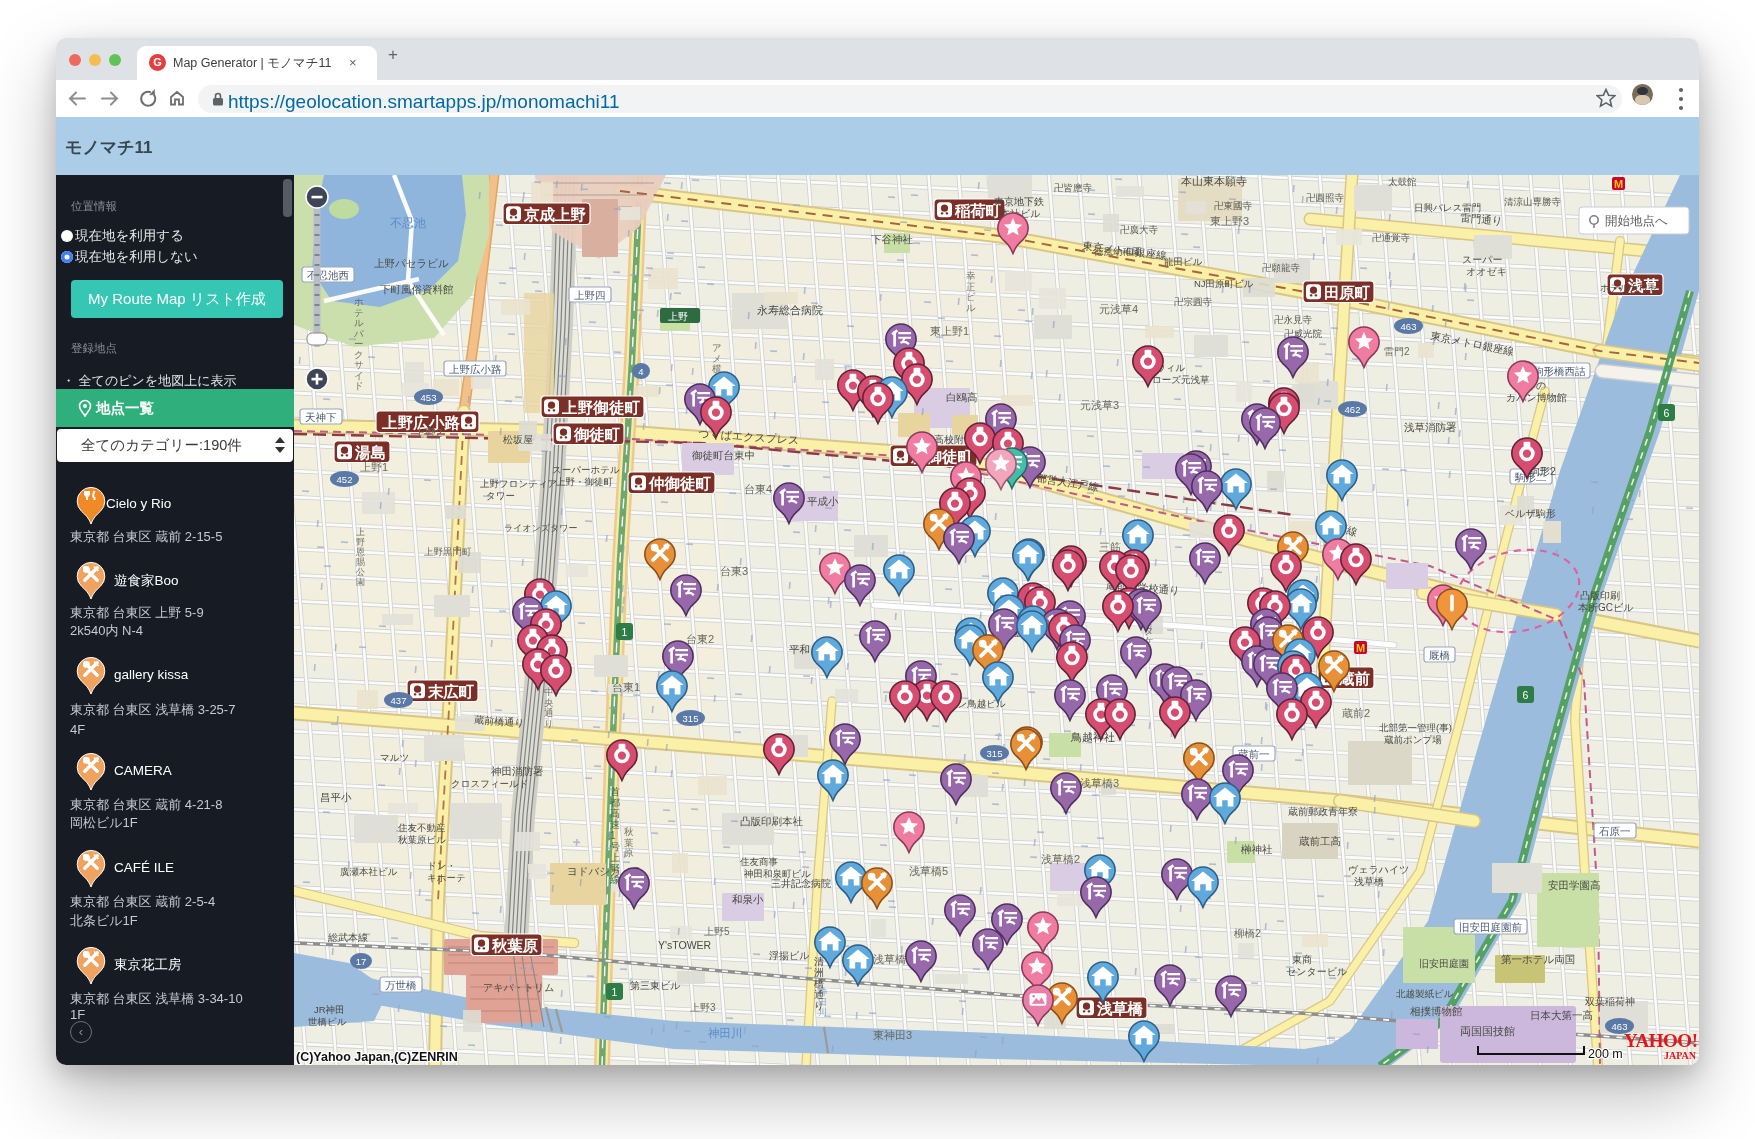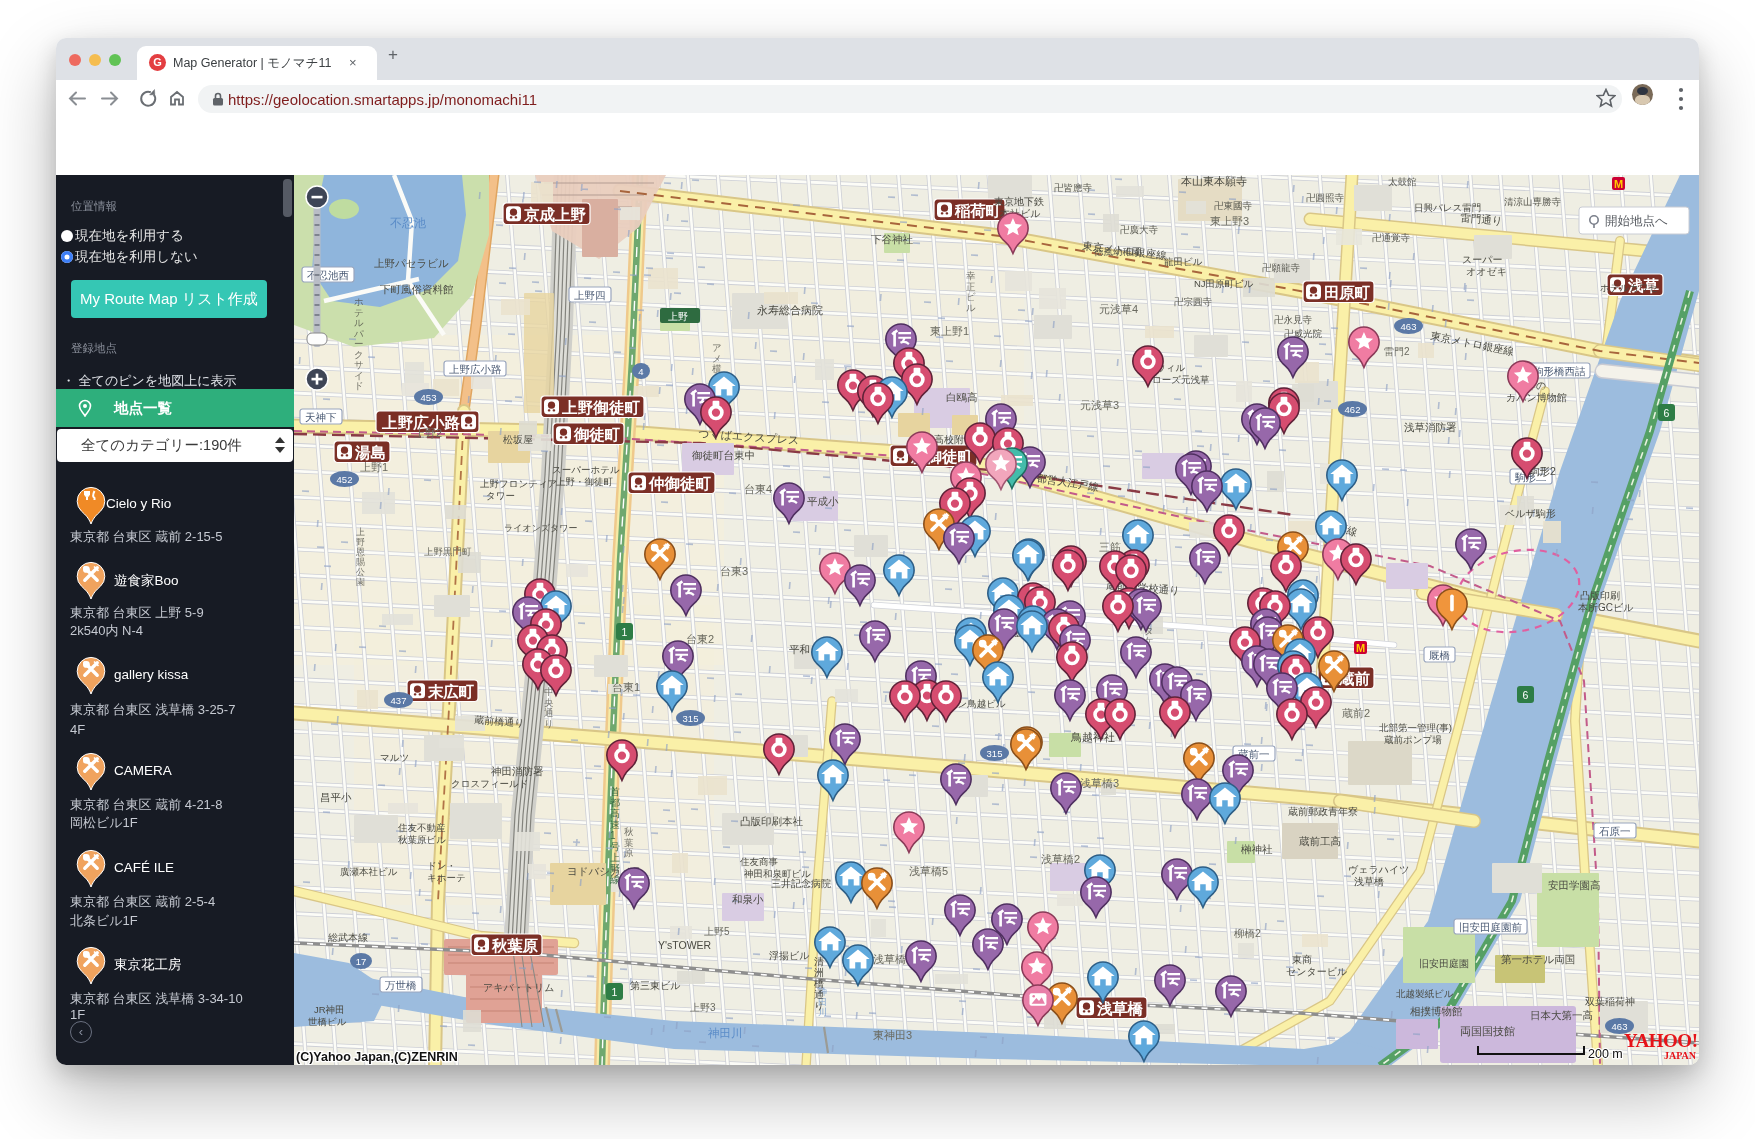--- a/index.html
+++ b/index.html
@@ -6,30 +6,30 @@
 .win{position:absolute;left:56px;top:38px;width:1643px;height:1027px;border-radius:10px;overflow:hidden;background:#fff;box-shadow:0 30px 70px rgba(0,0,0,.28),0 8px 22px rgba(0,0,0,.16);}
 .tabstrip{position:absolute;left:0;top:0;width:100%;height:42px;background:#DEE1E6;}
 .tl{position:absolute;top:15.5px;width:12px;height:12px;border-radius:50%;}
 .tab{position:absolute;left:81px;top:8px;width:240px;height:34px;background:#fff;border-radius:9px 9px 0 0;}
 .tabtitle{position:absolute;left:36px;top:9px;font-size:12.5px;color:#3C4043;white-space:nowrap;}
 .fav{position:absolute;left:12px;top:8px;width:17px;height:17px;border-radius:50%;background:#E33E41;color:#fff;font-size:11px;font-weight:bold;text-align:center;line-height:17px;}
 .tabx{position:absolute;left:212px;top:9px;font-size:13px;color:#5F6368;}
 .newtab{position:absolute;left:332px;top:7px;font-size:17px;color:#5F6368;}
 .toolbar{position:absolute;left:0;top:42px;width:100%;height:37px;background:#fff;}
 .urlbar{position:absolute;left:142px;top:4.5px;width:1424px;height:28px;background:#F1F3F4;border-radius:14px;}
-.urltxt{position:absolute;left:30px;top:6px;font-size:15px;color:#7f1d1d;}
+.urltxt{position:absolute;left:30px;top:6px;font-size:19px;color:#0369a1;}
 .avatar{position:absolute;left:1576px;top:4px;width:21px;height:21px;border-radius:50%;background:#8a7a6a;overflow:hidden;}
 .appheader{position:absolute;left:0;top:79px;width:100%;height:58px;background:#ABCDE8;}
 .appheader .t{position:absolute;left:9px;top:19px;font-size:17px;font-weight:bold;color:#36474F;}
 .sidebar{position:absolute;left:0;top:137px;width:238px;height:890px;background:#171B24;color:#E4E7EC;padding-left:31px;}
 .map{position:absolute;left:238px;top:137px;width:1405px;height:890px;background:#EFEEE3;overflow:hidden;}
 .sb-label{position:absolute;left:15px;font-size:11.5px;color:#8A8F9A;}
 .sb-radio{position:absolute;left:5px;width:12px;height:12px;border-radius:50%;background:#fff;}
 .sb-rtext{position:absolute;left:19px;font-size:13.5px;color:#e5e5e5;}
-.sb-btn{position:absolute;left:15px;top:105px;width:196px;height:38px;background:#35C7B4;border-radius:4px;color:#fff;font-size:15px;text-align:center;line-height:38px;}
+.sb-btn{position:absolute;left:15px;top:105px;width:212px;height:38px;background:#35C7B4;border-radius:4px;color:#fff;font-size:15px;text-align:center;line-height:38px;}
 .sb-pins{position:absolute;left:6px;top:197px;font-size:13px;color:#E2E5EA;}
 .sb-green{position:absolute;left:0;top:214px;width:238px;height:38px;background:#2EAF7C;color:#fff;font-size:14.5px;font-weight:bold;line-height:38px;}
 .sb-select{position:absolute;left:1px;top:254px;width:236px;height:33px;background:#fff;border-radius:4px;color:#3a3a3a;font-size:14.5px;line-height:33px;}
 .li-name{position:absolute;font-size:13.5px;color:#fff;}
 .li-addr{position:absolute;left:14px;font-size:13px;color:#C6CAD2;}
 .sb-back{position:absolute;left:14px;top:846px;width:20px;height:20px;border-radius:50%;border:1.5px solid #6A7080;color:#8A90A0;text-align:center;line-height:19px;font-size:13px;}
 .scrollb{position:absolute;left:227px;top:4px;width:9px;height:38px;background:#555A64;border-radius:4px;}
 </style></head>
 <body>
 <div class="win">
@@ -69,34 +69,37 @@
     <div class="avatar" style="background:#7a6a58">
         <div style="position:absolute;left:5px;top:3px;width:11px;height:8px;border-radius:50%;background:#2e3440"></div>
         <div style="position:absolute;left:3px;top:11px;width:15px;height:10px;border-radius:45%;background:#d8c8b0"></div>
       </div>
     <svg width="6" height="26" style="position:absolute;left:1622px;top:6px">
         <circle cx="3" cy="4" r="2.1" fill="#5F6368"></circle>
         <circle cx="3" cy="13" r="2.1" fill="#5F6368"></circle>
         <circle cx="3" cy="22" r="2.1" fill="#5F6368"></circle>
       </svg>
   </div>
+  <div class="appheader">
+      <div class="t">モノマチ11</div>
+    </div>
   <div class="sidebar">
     <div class="scrollb"></div>
     <div class="sb-label" style="top:24px">位置情報</div>
     <div class="sb-radio" style="top:55px"></div>
     <div class="sb-rtext" style="top:52px">現在地を利用する</div>
     <div class="sb-radio" style="top:76px;background:#fff;box-shadow:inset 0 0 0 3.5px #3D7EF5"></div>
     <div class="sb-rtext" style="top:73px">現在地を利用しない</div>
     <div class="sb-btn">My Route Map リスト作成</div>
     <div class="sb-label" style="top:166px">登録地点</div>
     <div class="sb-pins">・ 全てのピンを地図上に表示</div>
     <div class="sb-green"><svg width="14" height="18" style="position:absolute;left:22px;top:10px">
           <path d="M7 17 C5.5 13.5 1.5 11.5 1.5 7 a5.5 5.5 0 1 1 11 0 C12.5 11.5 8.5 13.5 7 17 Z" fill="none" stroke="#fff" stroke-width="1.6"></path>
           <circle cx="7" cy="7" r="2" fill="#fff"></circle>
-        </svg><span style="margin-left:58px">地点一覧</span></div>
+        </svg><span style="margin-left:40px">地点一覧</span></div>
     <div class="sb-select"><span style="margin-left:24px">全てのカテゴリー:190件</span><svg width="10" height="16" style="position:absolute;right:8px;top:8px">
           <path d="M5 0 L10 6 H0 Z" fill="#333"></path>
           <path d="M5 16 L10 10 H0 Z" fill="#333"></path>
         </svg></div>
     <svg width="238" height="600" style="position:absolute;left:0;top:289px">
       <defs>
         <g id="sbpin">
             <path d="M17 40 C14.5 33.5 11.5 31 7.5 27.2 A13.8 13.8 0 1 1 26.5 27.2 C22.5 31 19.5 33.5 17 40 Z" stroke="#fff" stroke-width="1"></path>
           </g>
         <g id="utn">

